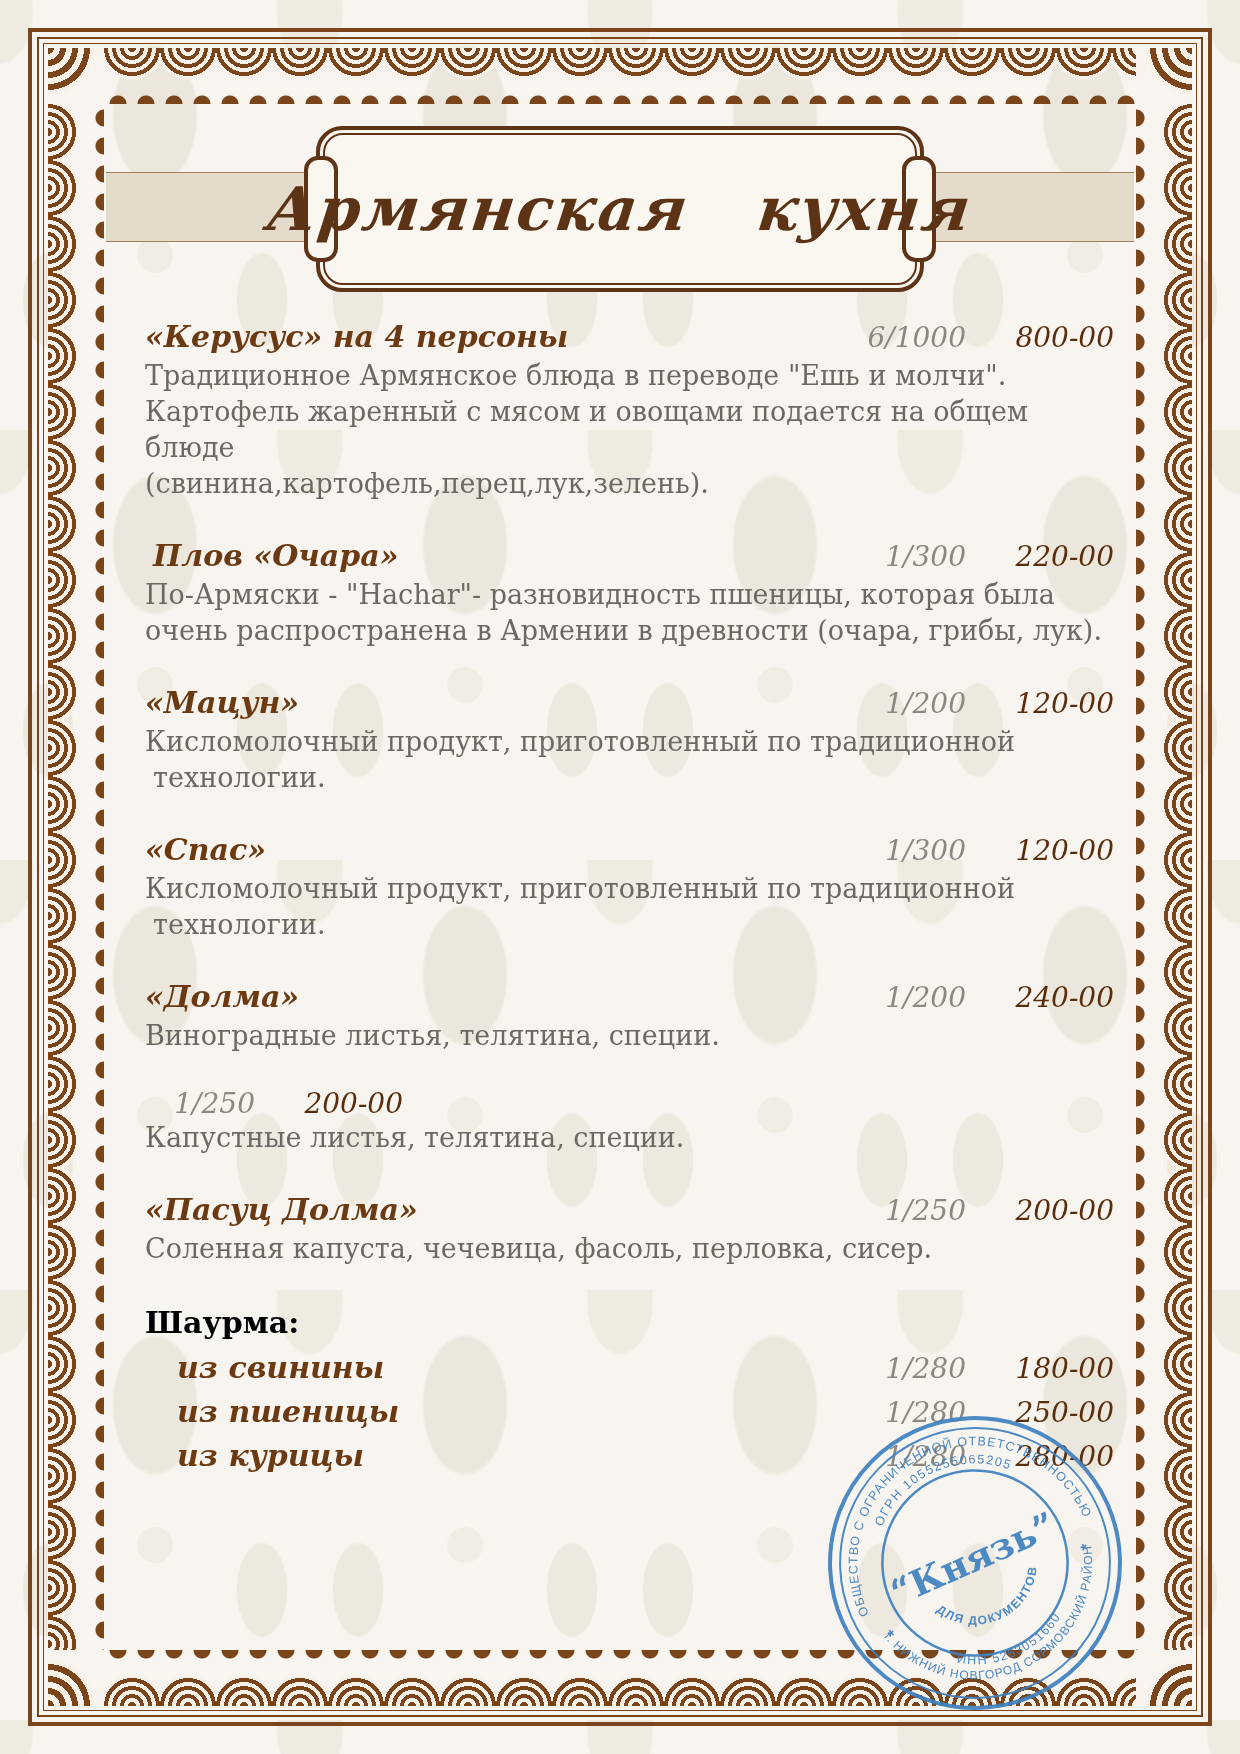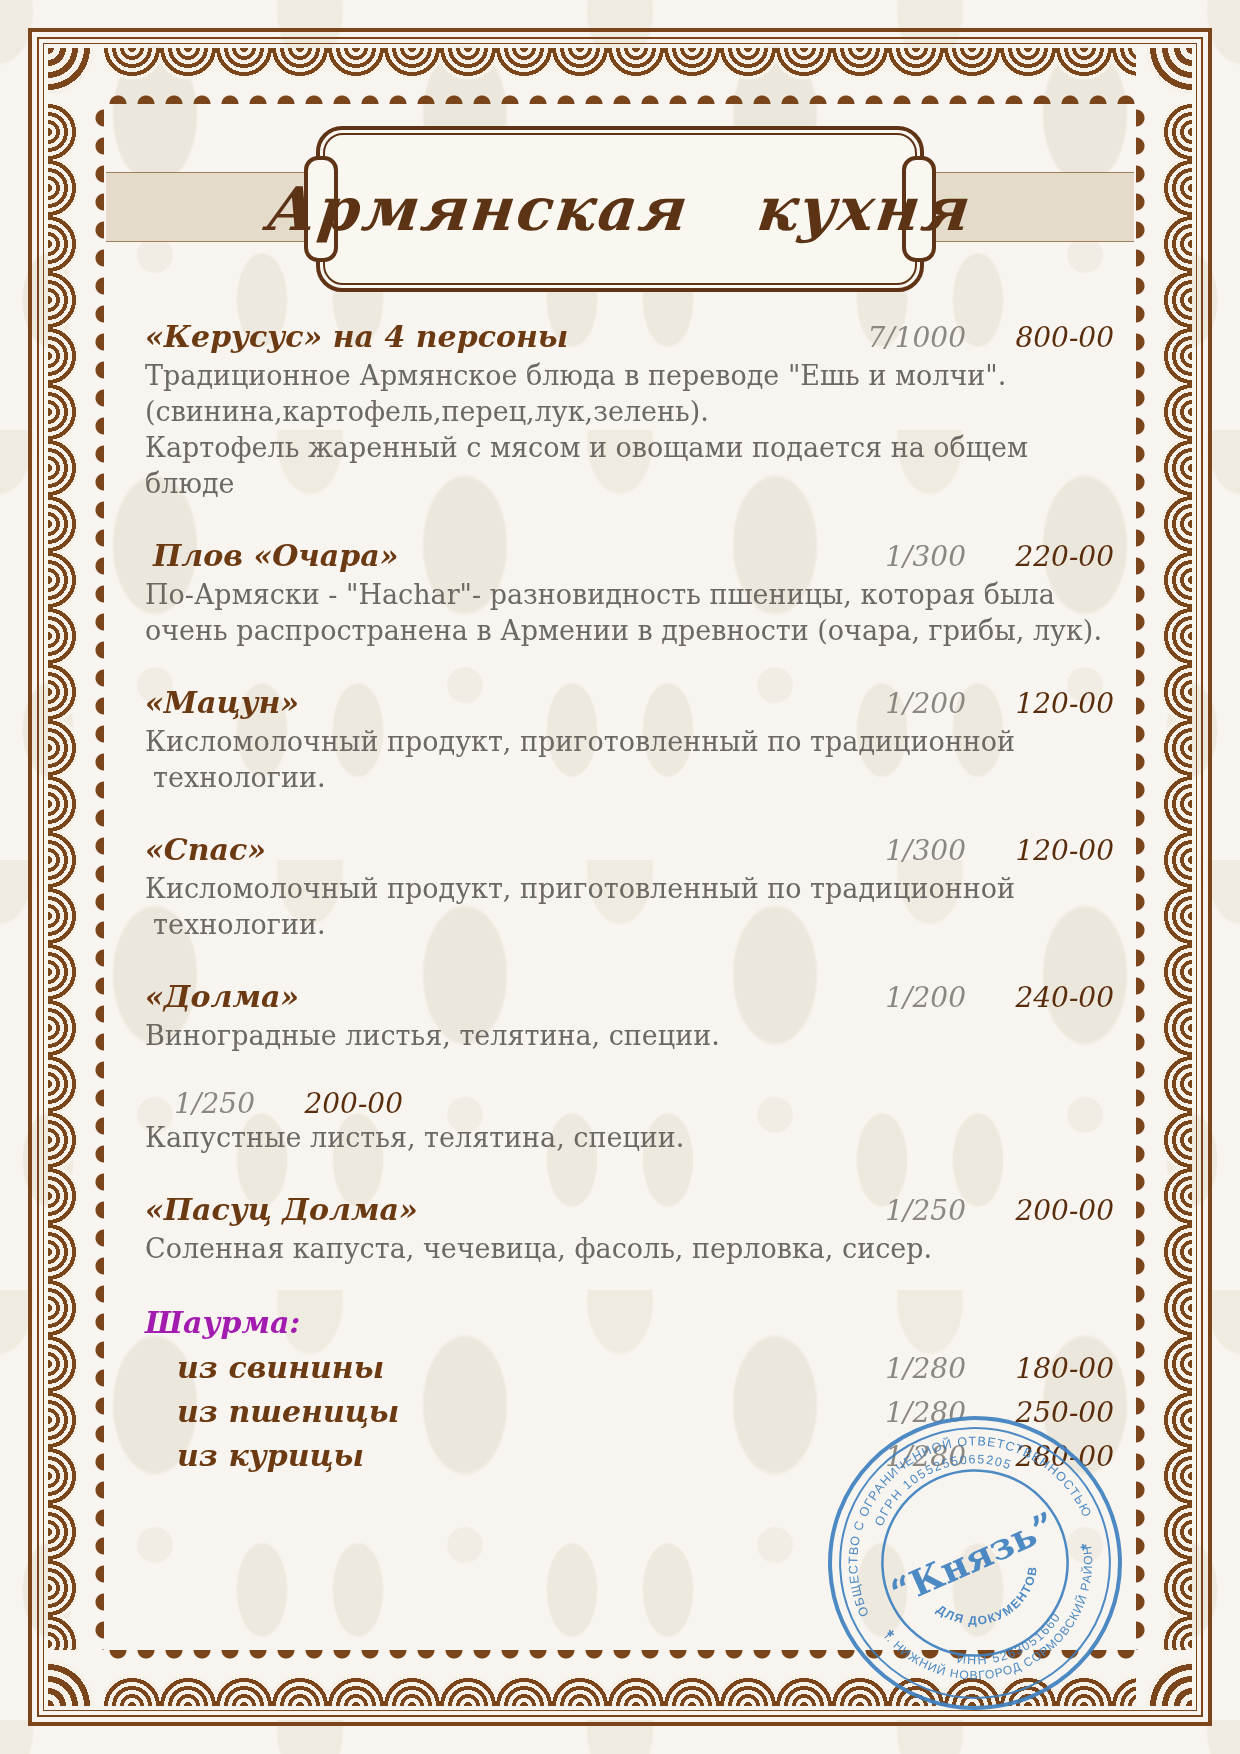--- a/index.html
+++ b/index.html
@@ -68,21 +68,21 @@
     transform:skewX(-7deg);white-space:nowrap;}
   
   .menu{position:absolute;left:145px;right:126px;top:316px;}
   .row{display:flex;align-items:baseline;gap:20px;}
   .iname{flex:1;font-style:italic;font-weight:bold;font-size:30px;color:#6b3a12;line-height:42px;}
   .iport{width:110px;text-align:right;font-style:italic;font-size:28px;color:#8b8781;}
   .iprice{width:128px;text-align:right;font-style:italic;font-weight:normal;font-size:28px;color:#5a2d0d;}
   .desc{font-size:27px;color:#6c6863;line-height:36px;}
   .desc .ind{padding-left:8px;}
   .item{margin-bottom:33px;}
-  .sha-head{font-style:italic;font-weight:bold;font-size:30px;color:#a21caf;line-height:46px;}
+  .sha-head{font-weight:bold;font-size:30px;color:#000000;line-height:46px;}
   .sha-row .iname{padding-left:32px;line-height:44px;}
   
   .stamp{position:absolute;left:824px;top:1412px;width:302px;height:302px;
     transform:rotate(-24deg);opacity:.92;z-index:6;pointer-events:none;}
   .stamp svg{width:100%;height:100%;}
 </style>
 </head>
 <body>
 
 <div class="page">
@@ -105,27 +105,27 @@
     <div class="side-knob l"></div>
     <div class="side-knob r"></div>
     <div class="title-text">Армянская кухня</div>
   </div>
 
   <div class="menu">
 
     <div class="item">
       <div class="row">
         <div class="iname">«Керусус» на 4 персоны</div>
-        <div class="iport">7/1000</div>
+        <div class="iport">6/1000</div>
         <div class="iprice">800-00</div>
       </div>
       <div class="desc">
         <div>Традиционное Армянское блюда в переводе "Ешь и молчи".</div>
+        <div>Картофель жаренный с мясом и овощами подается на общем блюде</div>
         <div>(свинина,картофель,перец,лук,зелень).</div>
-        <div>Картофель жаренный с мясом и овощами подается на общем блюде</div>
       </div>
     </div>
 
     <div class="item">
       <div class="row">
         <div class="iname" style="padding-left:8px;">Плов «Очара»</div>
         <div class="iport">1/300</div>
         <div class="iprice">220-00</div>
       </div>
       <div class="desc">

